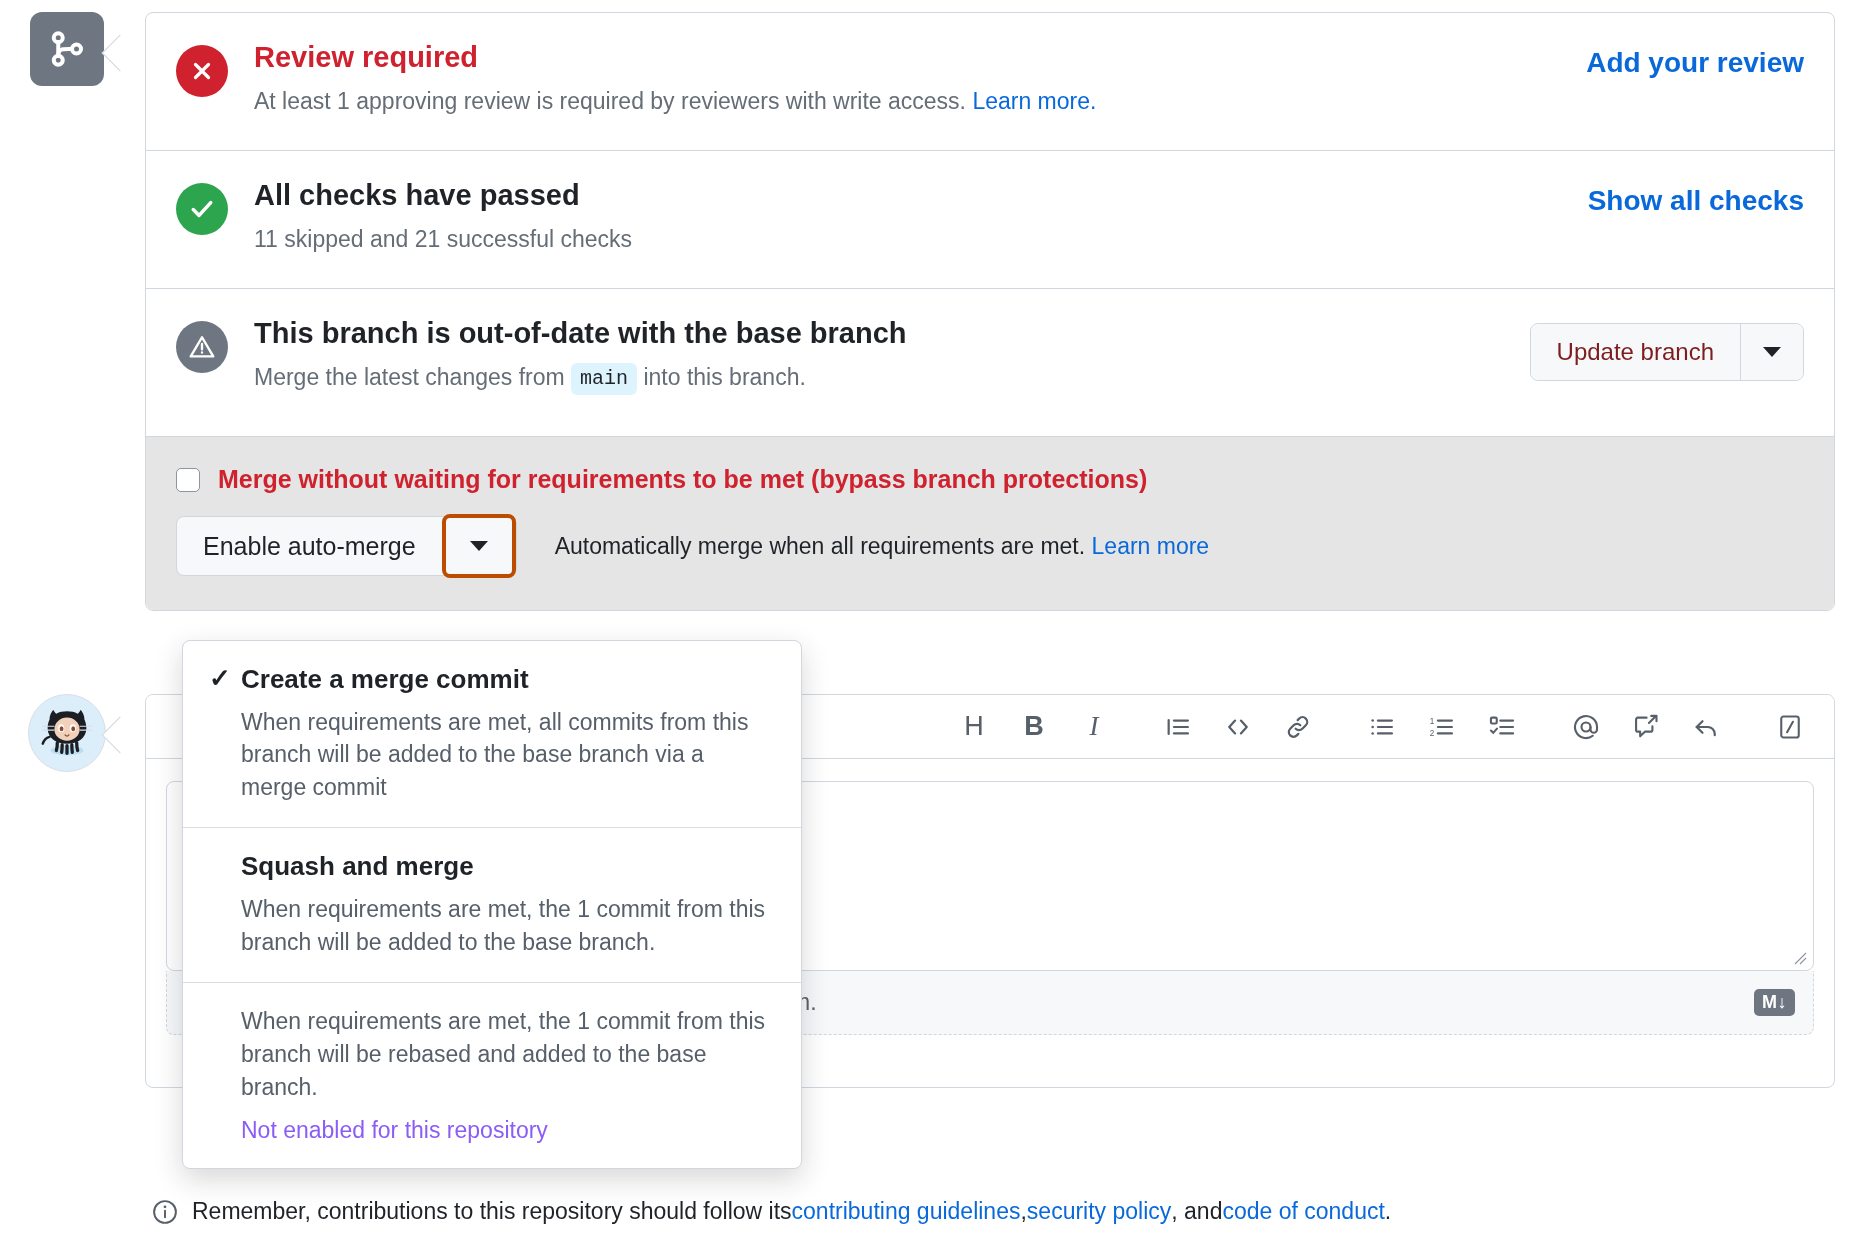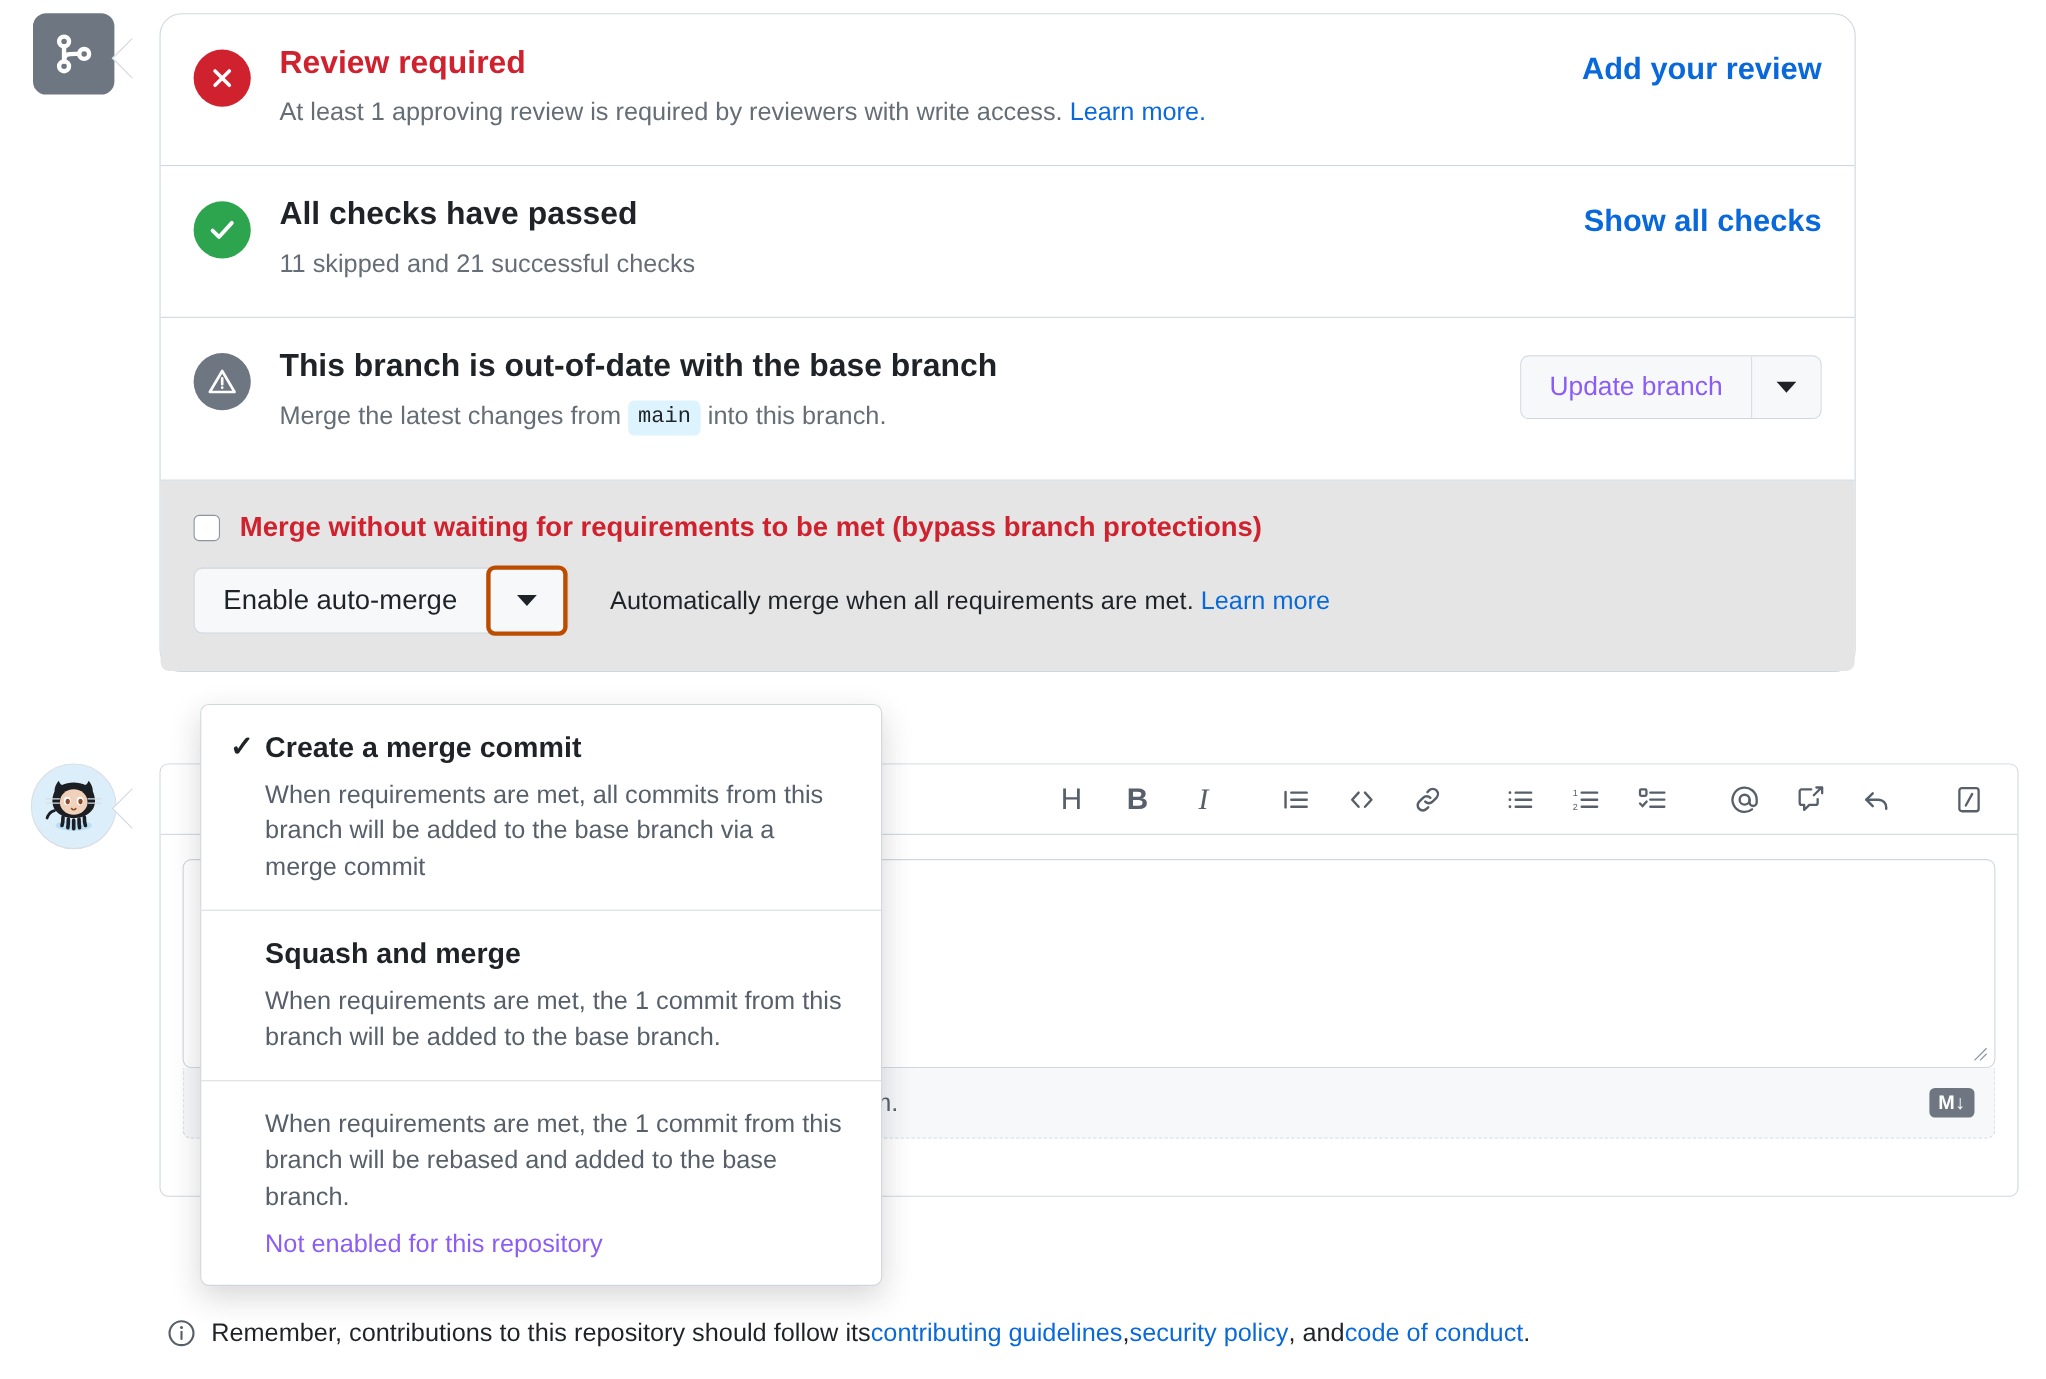--- a/index.html
+++ b/index.html
@@ -37,23 +37,23 @@
     background: #ddeefb;
     border: 1px solid #d8dee4;
     display: flex; align-items: center; justify-content: center;
     overflow: hidden;
   }
 
   
   .merge-box {
     position: absolute;
     left: 145px; top: 12px;
-    width: 1542px;
+    width: 1690px;
     border: 1px solid #d0d7de;
-    border-radius: 20px;
+    border-radius: 8px;
     background: #ffffff;
   }
   .mb-row {
     position: relative;
     padding: 26px 30px 26px 30px;
     border-bottom: 1px solid #d0d7de;
     min-height: 160px;
     display: flex;
     align-items: flex-start;
   }
@@ -120,21 +120,21 @@
     border: 1px solid #d0d7de;
     border-radius: 8px;
     background: #f6f8fa;
     overflow: hidden;
     height: 58px;
   }
   .split-btn .main {
     display: flex; align-items: center;
     padding: 0 26px;
     font-size: 24px;
-    color: #8b5cf6;
+    color: #7f1d1d;
     font-weight: 500;
     border-right: 1px solid #d0d7de;
     background: #f6f8fa;
     white-space: nowrap;
   }
   .split-btn .caret {
     display: flex; align-items: center; justify-content: center;
     width: 62px;
     background: #f6f8fa;
   }

